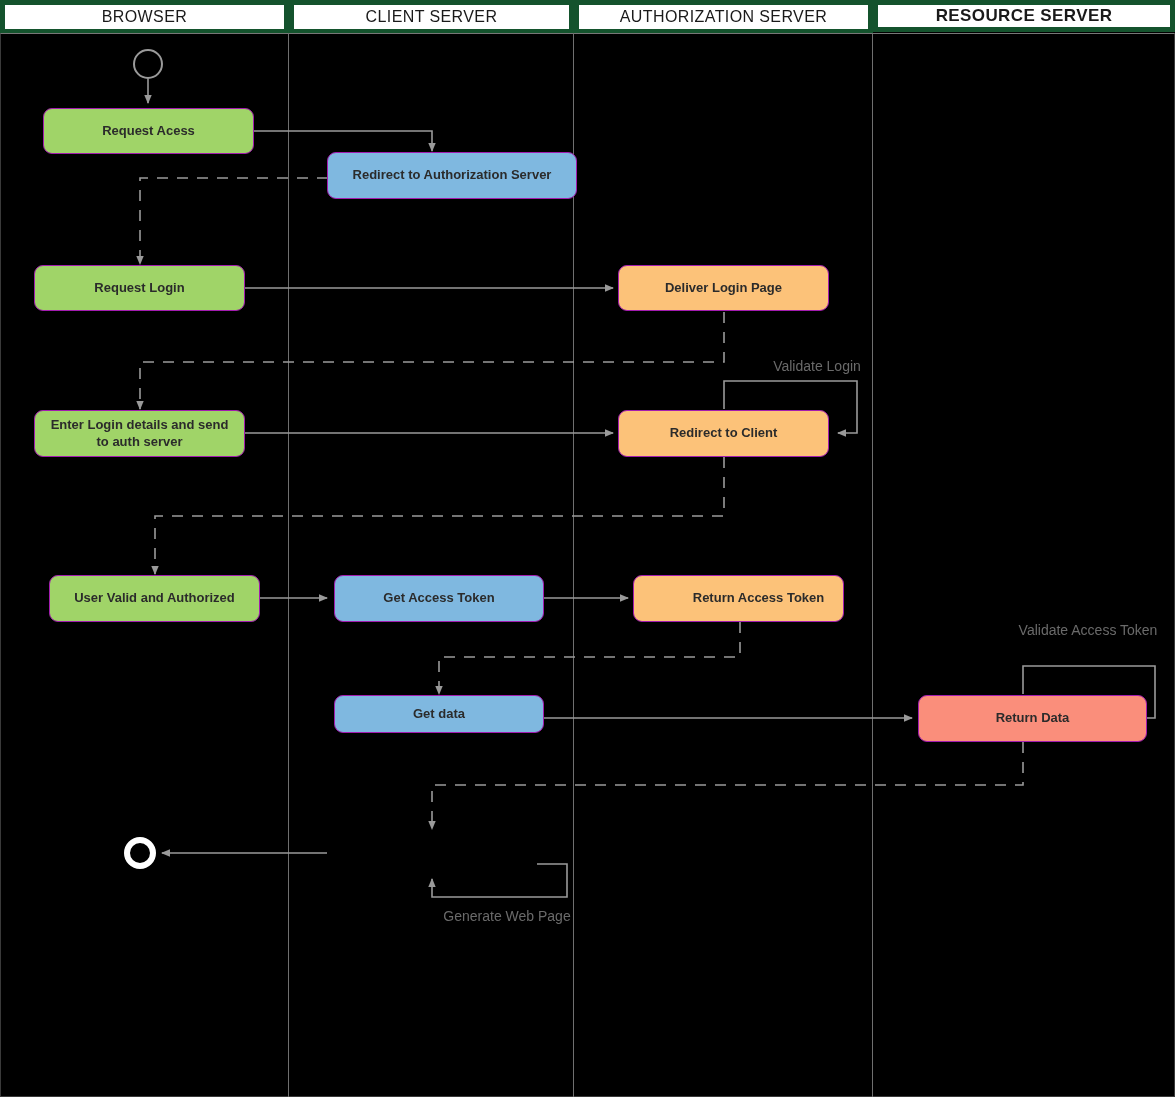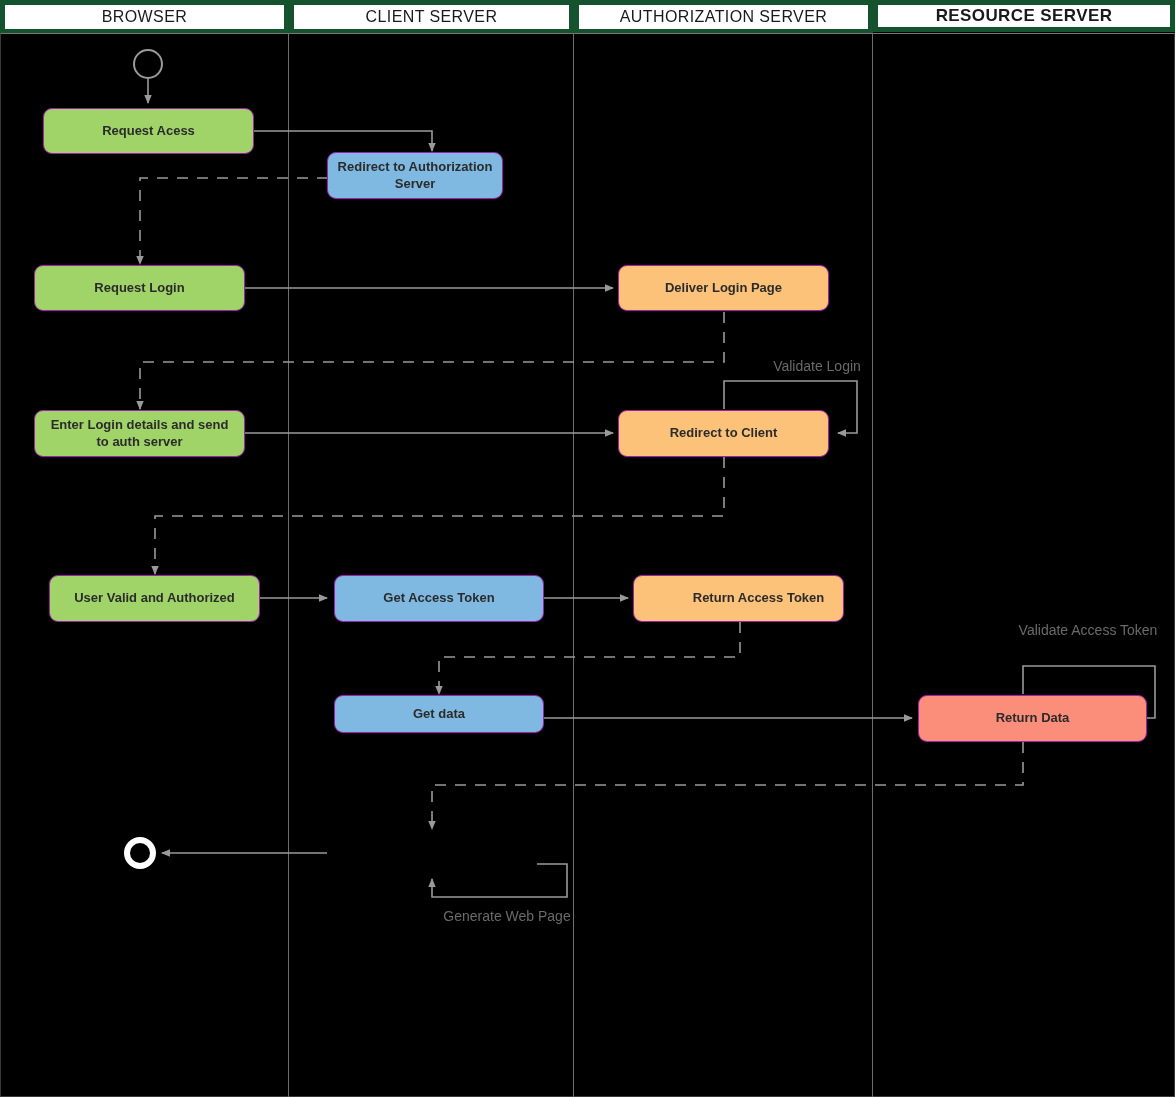--- a/index.html
+++ b/index.html
@@ -209,21 +209,21 @@
     </g>
   </svg>
 
   <div class="start-node" style="left:133px; top:49px;"></div>
   <div class="end-node" style="left:124px; top:837px;"></div>
 
   <div class="node green" style="left:43px;  top:108px; width:211px; height:46px;">
     <span>Request Acess</span>
   </div>
 
-  <div class="node blue" style="left:327px; top:152px; width:176px; height:47px;">
+  <div class="node blue" style="left:327px; top:152px; width:250px; height:47px;">
     <span>Redirect to Authorization Server</span>
   </div>
 
   <div class="node green" style="left:34px;  top:265px; width:211px; height:46px;">
     <span>Request Login</span>
   </div>
 
   <div class="node orange" style="left:618px; top:265px; width:211px; height:46px;">
     <span>Deliver Login Page</span>
   </div>

